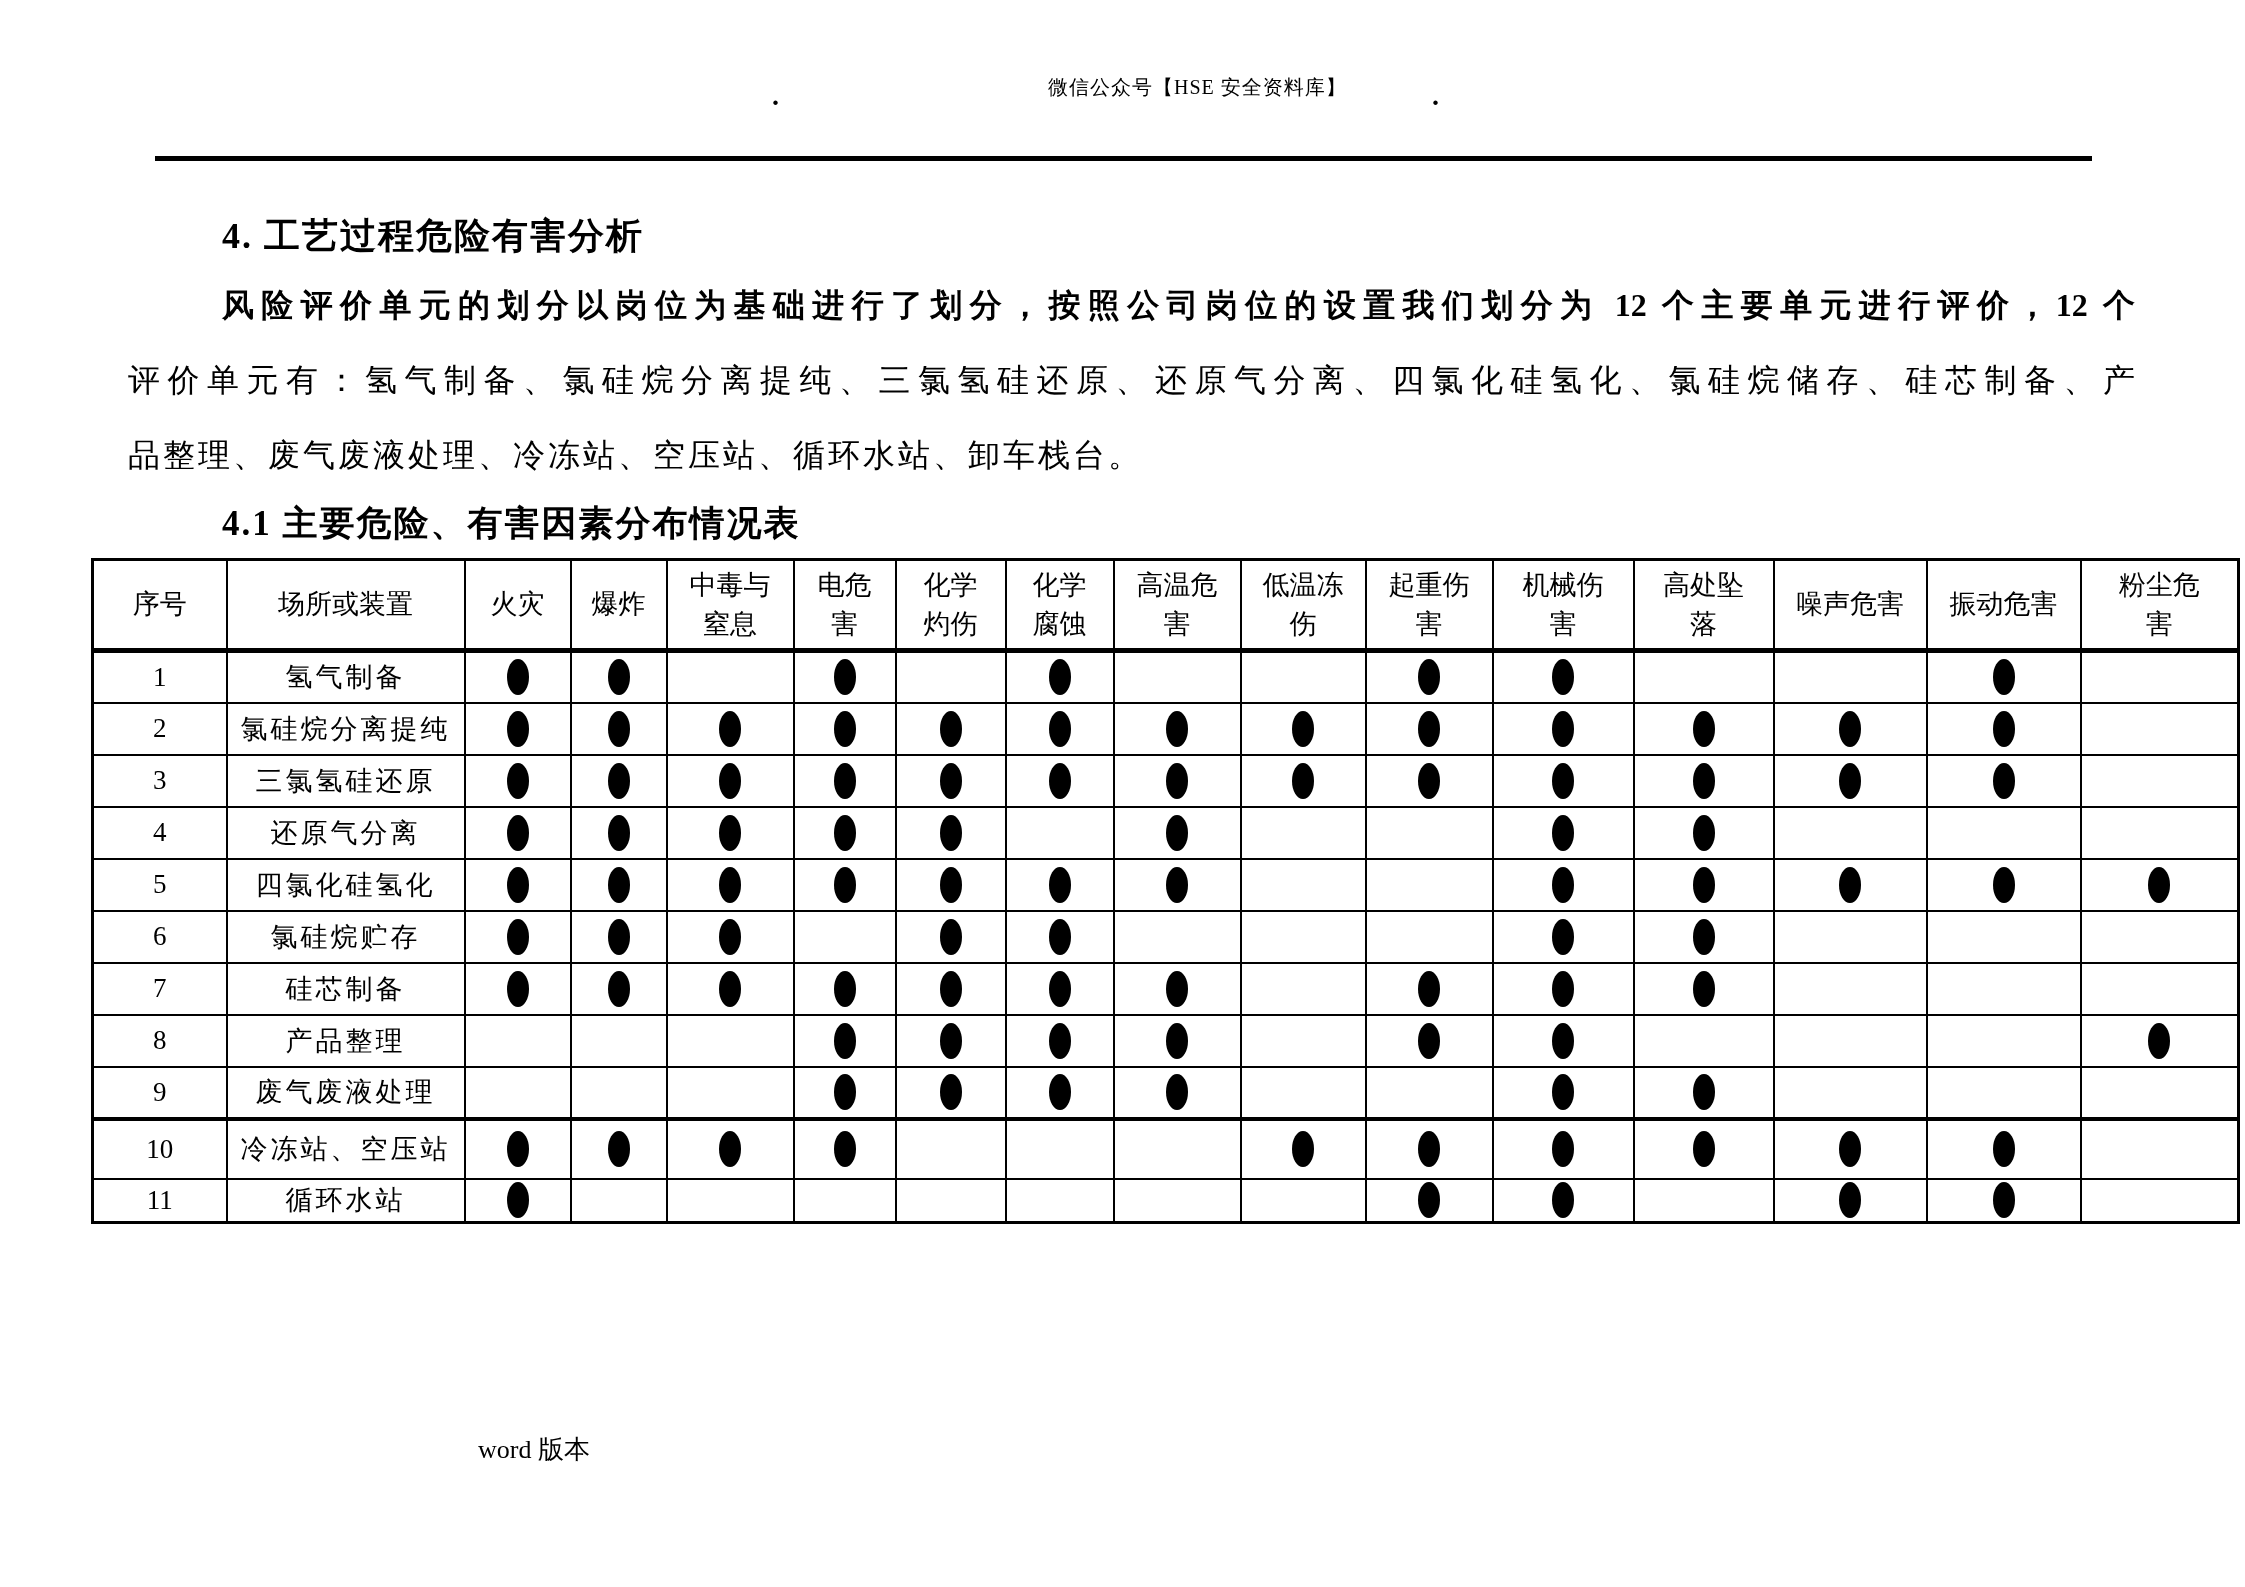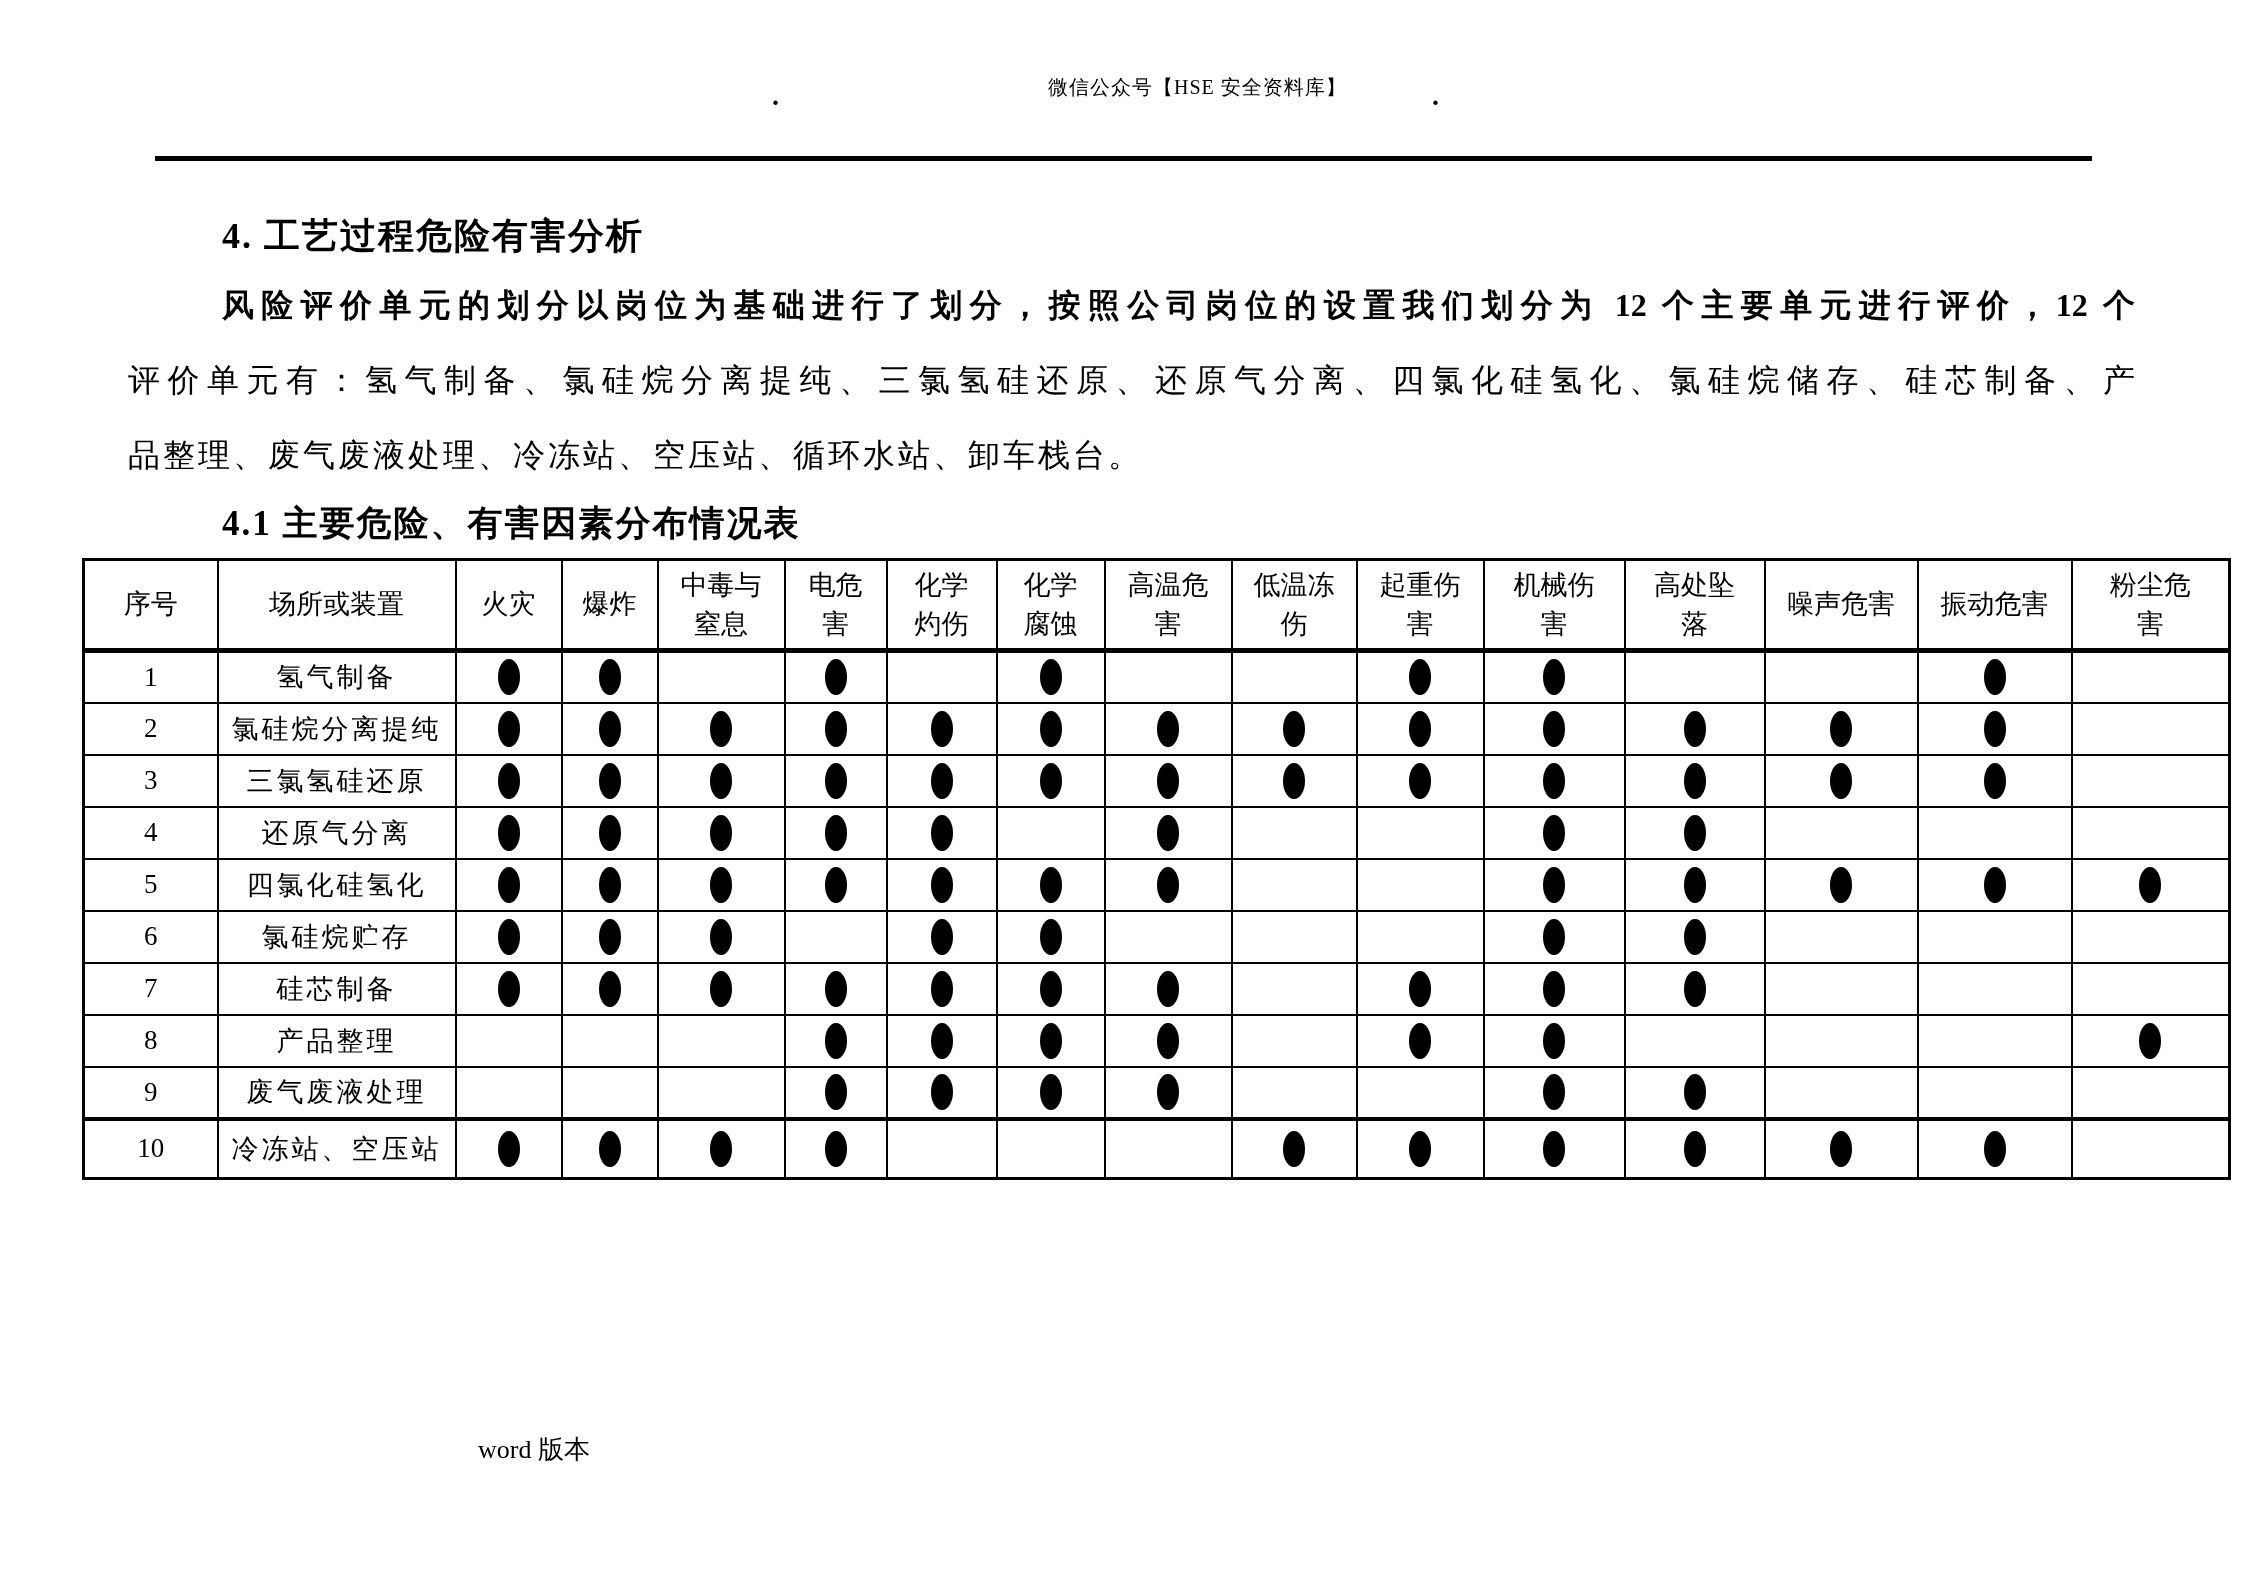--- a/index.html
+++ b/index.html
@@ -46,21 +46,21 @@
 <div class="abs top-rule" style="left:155px;top:156px;width:1937px;"></div>
 
 <div class="abs sec-title" style="left:222px;top:212px;">4. 工艺过程危险有害分析</div>
 
 <div class="abs para-line first" style="left:128px;top:284px;font-weight:bold;">风险评价单元的划分以岗位为基础进行了划分，按照公司岗位的设置我们划分为 12 个主要单元进行评价，12 个</div>
 <div class="abs para-line" style="left:128px;top:359px;">评价单元有：氢气制备、氯硅烷分离提纯、三氯氢硅还原、还原气分离、四氯化硅氢化、氯硅烷储存、硅芯制备、产</div>
 <div class="abs para-line last" style="left:128px;top:434px;">品整理、废气废液处理、冷冻站、空压站、循环水站、卸车栈台。</div>
 
 <div class="abs tbl-title" style="left:222px;top:500px;">4.1 主要危险、有害因素分布情况表</div>
 
-<div class="abs" style="left:82px;top:558px;">
+<div class="abs" style="left:91px;top:558px;">
   <table class="hz" id="hazard-table">
       <colgroup>
         <col style="width: 134px;">
         <col style="width: 238px;">
         <col style="width: 106px;">
         <col style="width: 96px;">
         <col style="width: 127px;">
         <col style="width: 102px;">
         <col style="width: 110px;">
         <col style="width: 108px;">
@@ -309,17 +309,35 @@
           <td></td>
           <td></td>
           <td><span class="dot"></span></td>
           <td><span class="dot"></span></td>
           <td><span class="dot"></span></td>
           <td><span class="dot"></span></td>
           <td><span class="dot"></span></td>
           <td><span class="dot"></span></td>
           <td></td>
         </tr>
+        <tr>
+          <td>11</td>
+          <td class="name-cell">循环水站</td>
+          <td><span class="dot"></span></td>
+          <td></td>
+          <td></td>
+          <td></td>
+          <td></td>
+          <td></td>
+          <td></td>
+          <td></td>
+          <td><span class="dot"></span></td>
+          <td><span class="dot"></span></td>
+          <td></td>
+          <td><span class="dot"></span></td>
+          <td><span class="dot"></span></td>
+          <td></td>
+        </tr>
       </tbody>
     </table>
 </div>
 
 <div class="abs footer-text" style="left:478px;top:1432px;">word 版本</div>
 
 </body></html>

